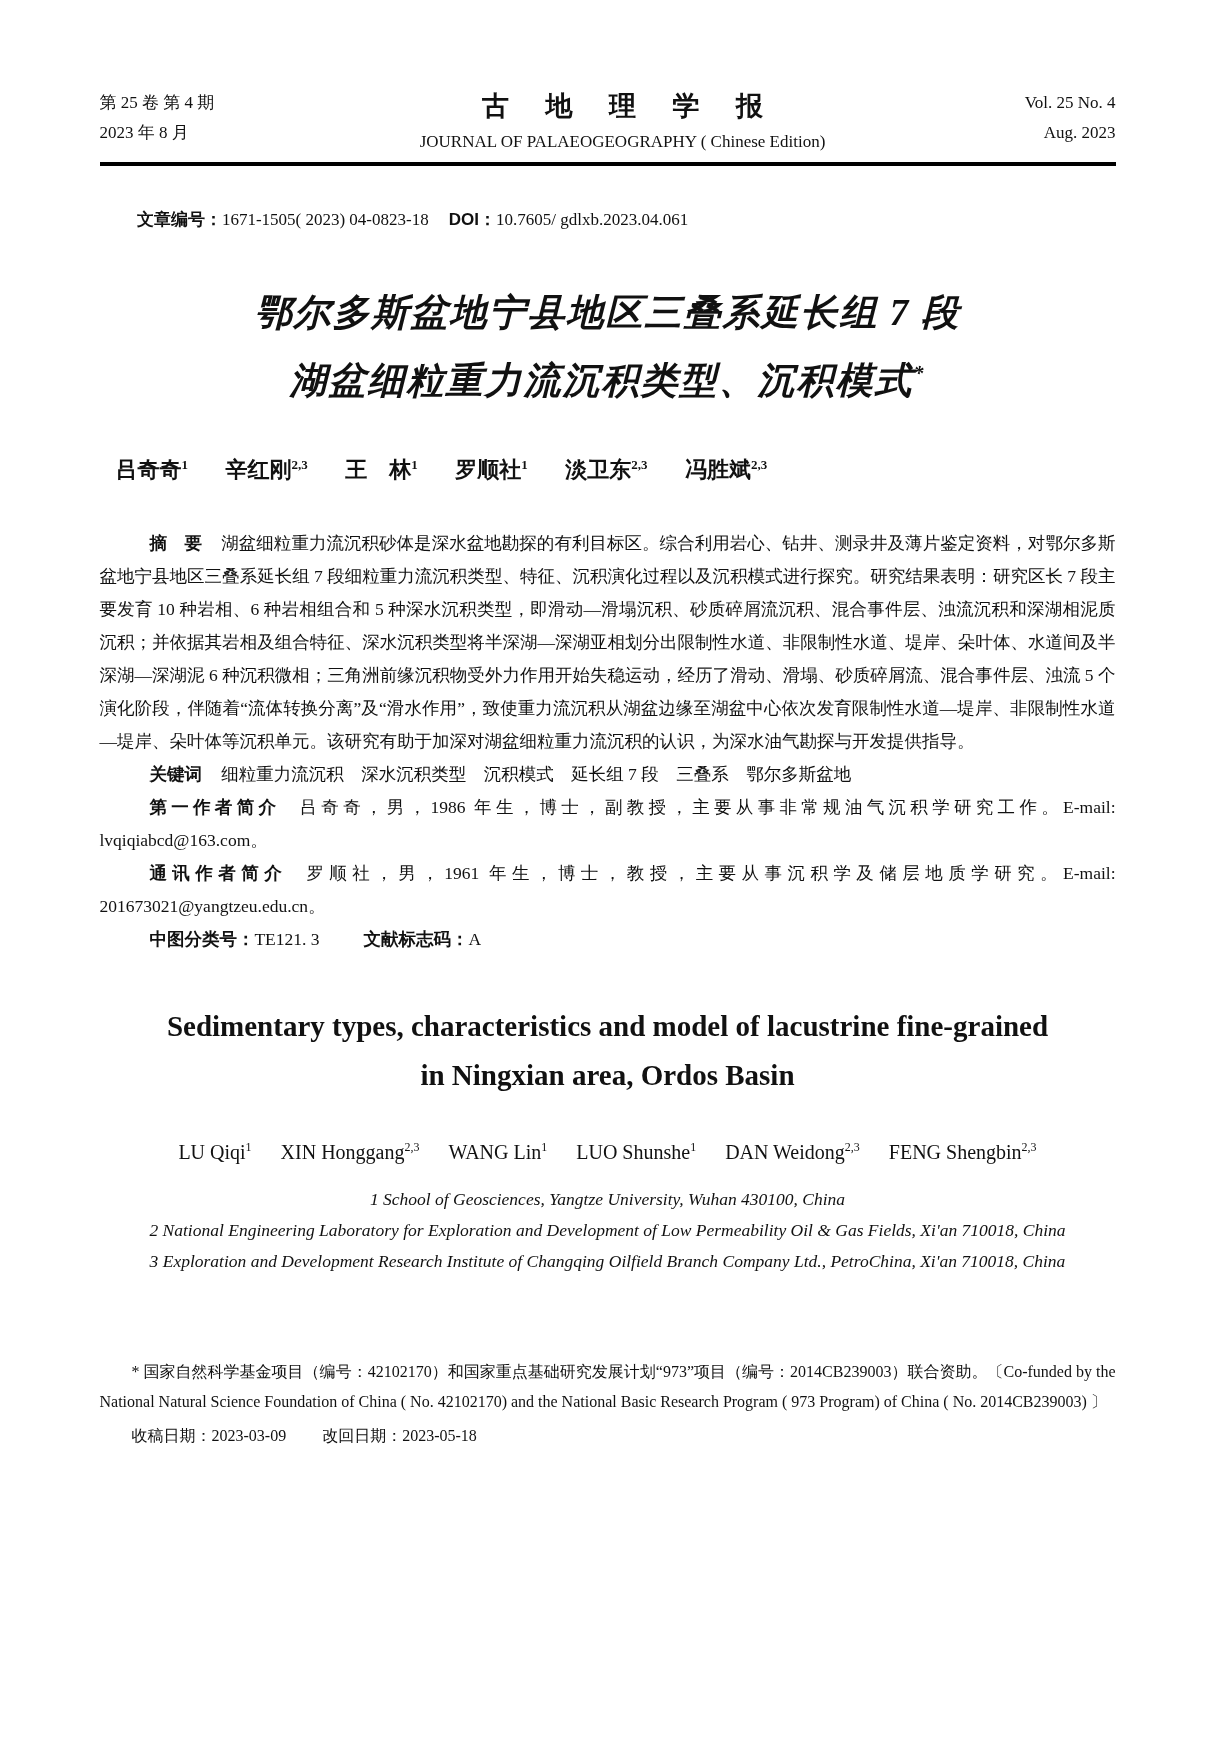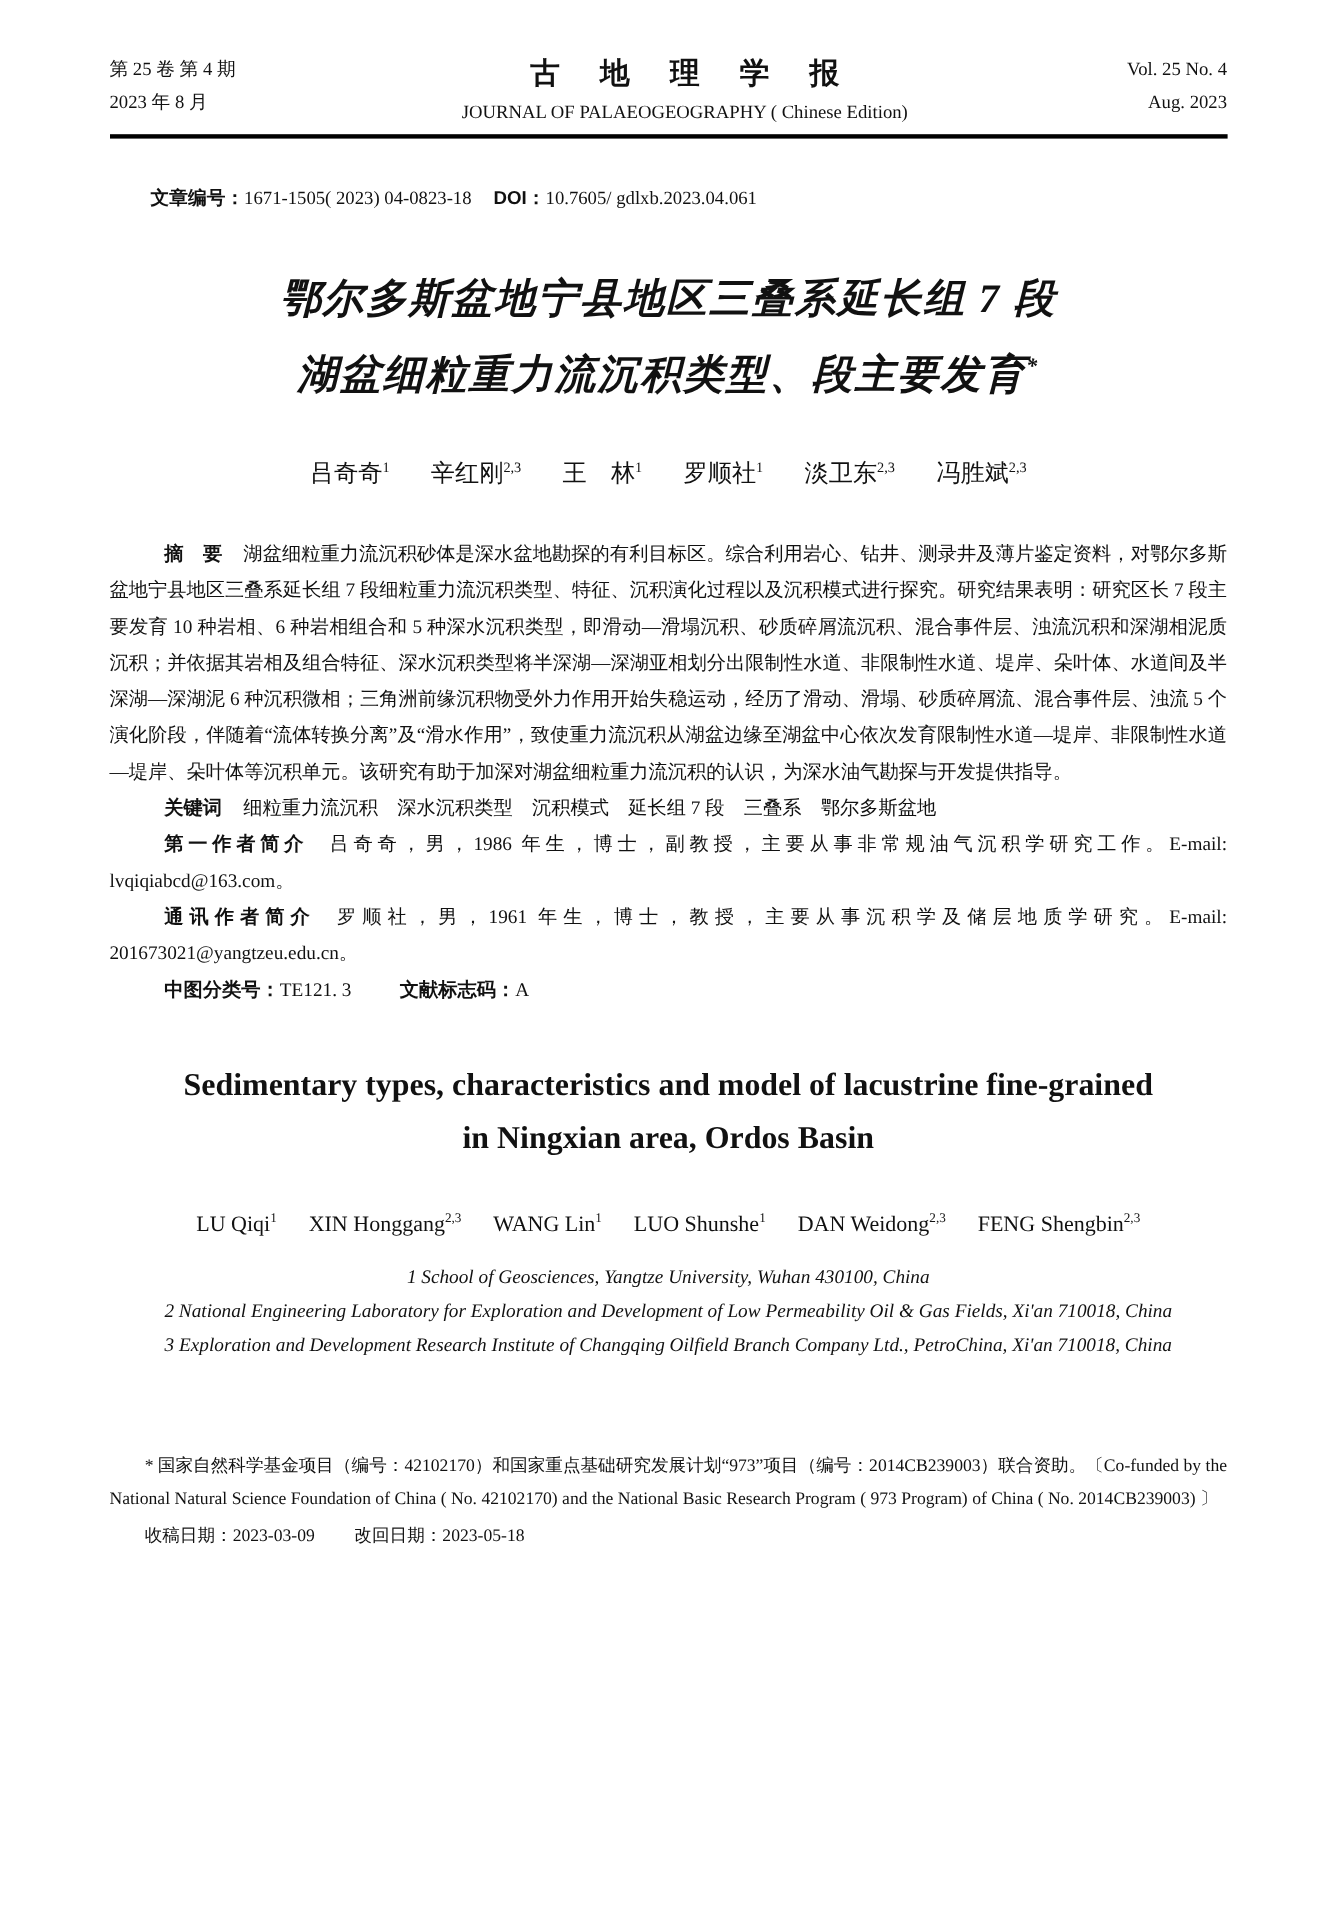--- a/index.html
+++ b/index.html
@@ -12,21 +12,21 @@
   .page {
     position: relative;
     width: 1215px;
     height: 1750px;
     background: #ffffff;
     overflow: hidden;
   }
   .content {
     width: 1016px;
     margin: 0 auto;
-    padding-top: 48px;
+    padding-top: 88px;
   }
   
   .jheader {
     display: flex;
     align-items: flex-start;
     justify-content: space-between;
   }
   .jheader .col-left { width: 170px; font-size: 17px; line-height: 30px; white-space: nowrap; }
   .jheader .col-center { flex: 1; text-align: center; }
   .jheader .col-right { width: 140px; font-size: 17px; line-height: 30px; text-align: right; white-space: nowrap; }
@@ -58,23 +58,24 @@
     font-size: 37px;
     font-weight: bold;
     line-height: 60px;
     letter-spacing: 2px;
     font-style: italic;
   }
   .title-cn sup { font-size: 20px; }
   
   .authors-cn {
     margin-top: 44px;
-    text-align: center;
+    text-align: left;
     font-size: 22px;
     white-space: nowrap;
+    font-weight: bold;
   }
   .authors-cn .author { display: inline-block; margin: 0 16px; }
   .authors-cn sup { font-size: 13px; }
   
   .affils-cn {
     margin-top: 24px;
     text-align: center;
     font-size: 19px;
     line-height: 32px;
   }
@@ -161,21 +162,21 @@
       </div>
     </div>
     <div class="header-rule"></div>
 
     <div class="meta-line">
       <span class="lbl">文章编号：</span><span>1671-1505( 2023) 04-0823-18</span><span class="doi-part"><span class="lbl">DOI：</span><span>10.7605/ gdlxb.2023.04.061</span></span>
     </div>
 
     <div class="title-cn">
       <div>鄂尔多斯盆地宁县地区三叠系延长组 7 段</div>
-      <div><span>湖盆细粒重力流沉积类型、段主要发育</span><sup>*</sup></div>
+      <div><span>湖盆细粒重力流沉积类型、沉积模式</span><sup>*</sup></div>
     </div>
 
     <div class="authors-cn">
       <span class="author"><span>吕奇奇</span><sup>1</sup></span>
       <span class="author"><span>辛红刚</span><sup>2,3</sup></span>
       <span class="author"><span>王　林</span><sup>1</sup></span>
       <span class="author"><span>罗顺社</span><sup>1</sup></span>
       <span class="author"><span>淡卫东</span><sup>2,3</sup></span>
       <span class="author"><span>冯胜斌</span><sup>2,3</sup></span>
     </div>

